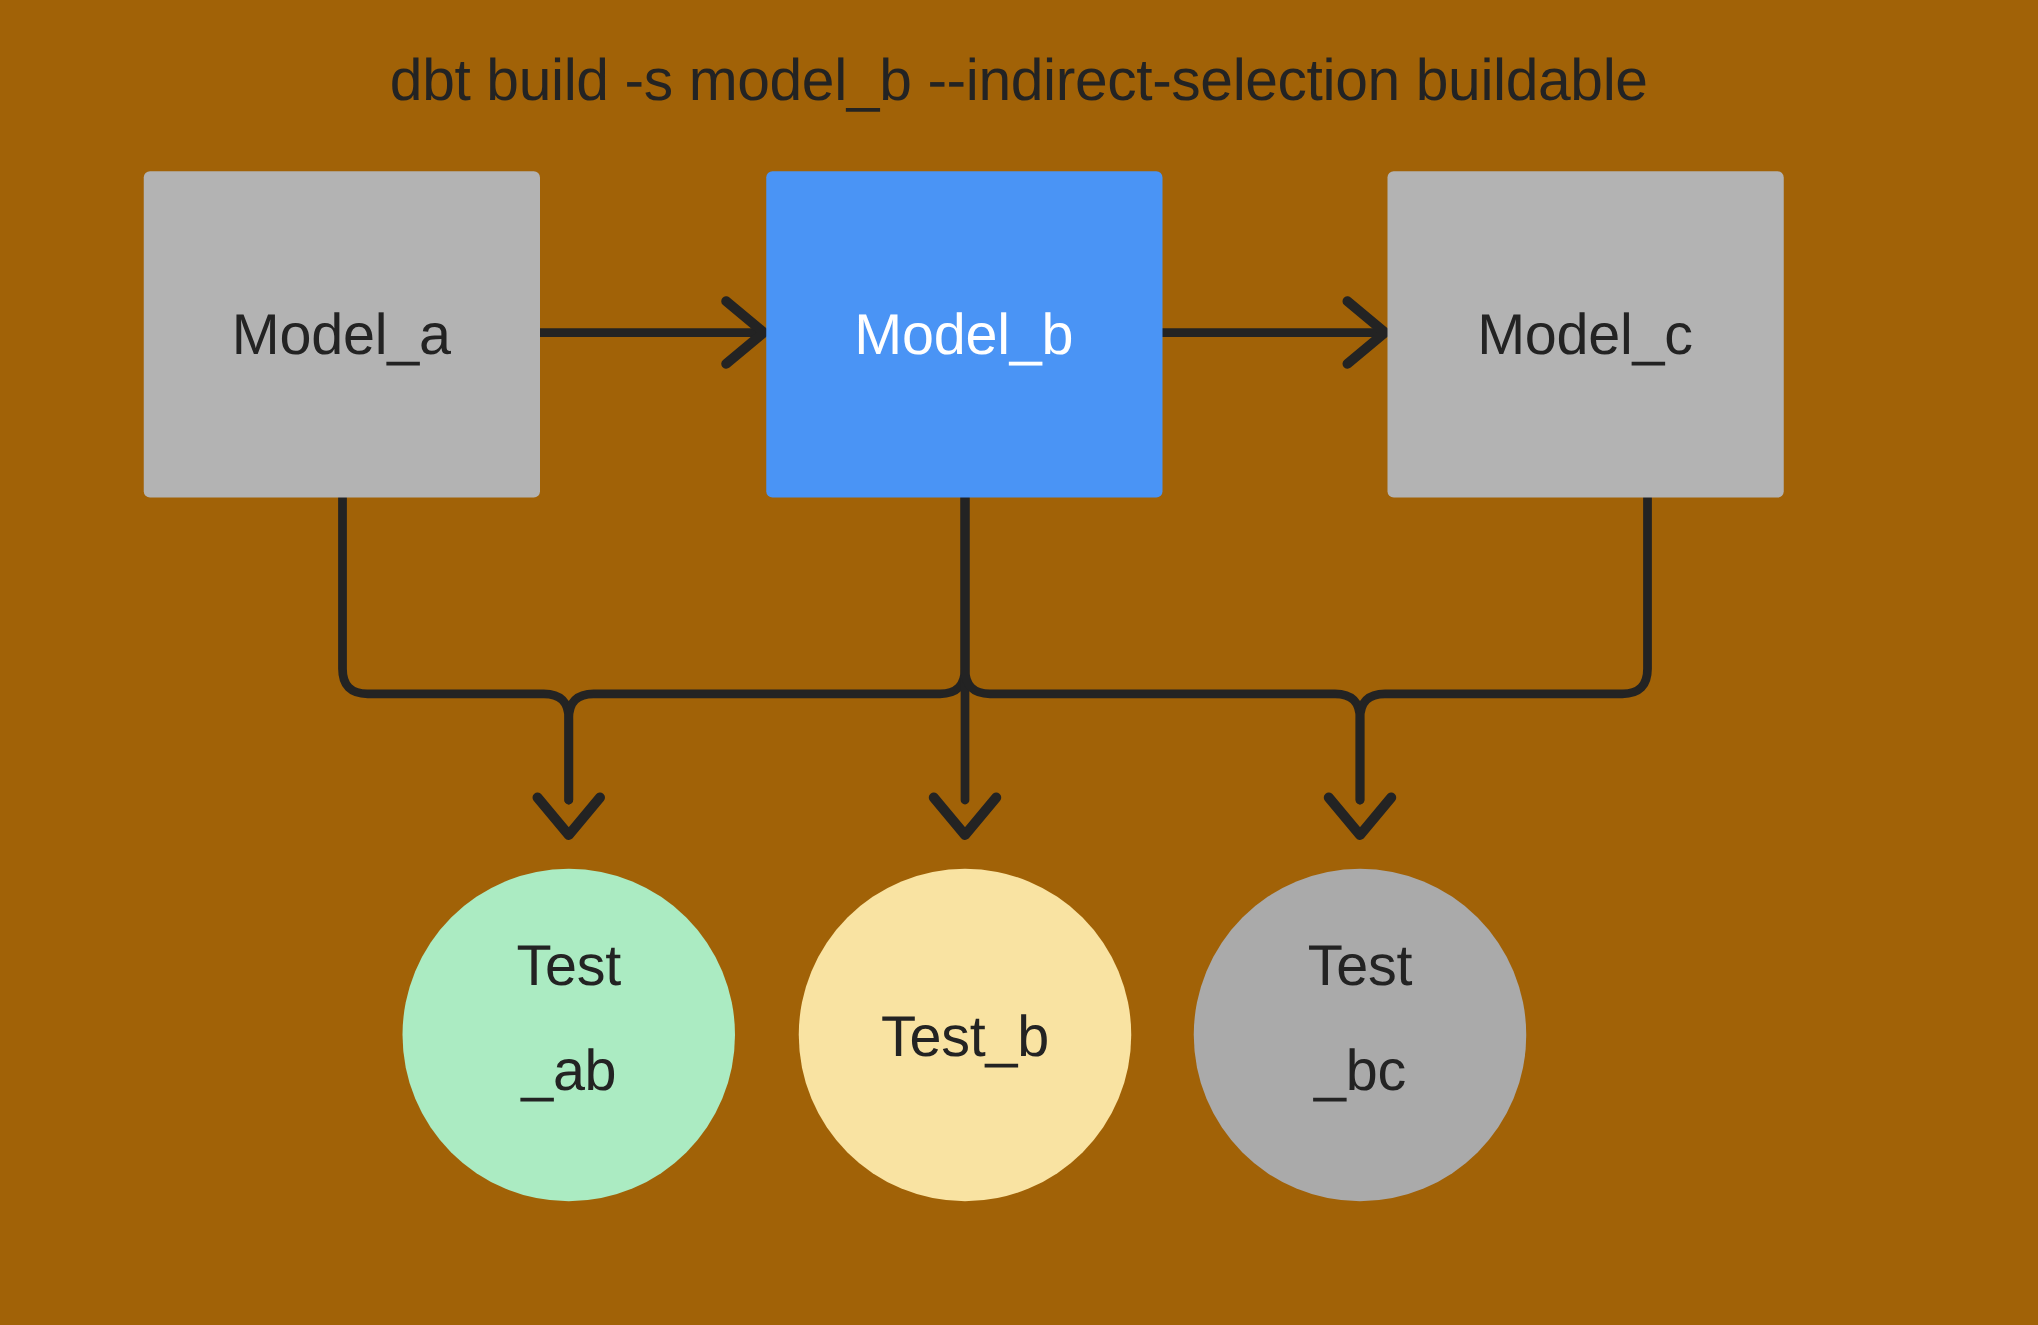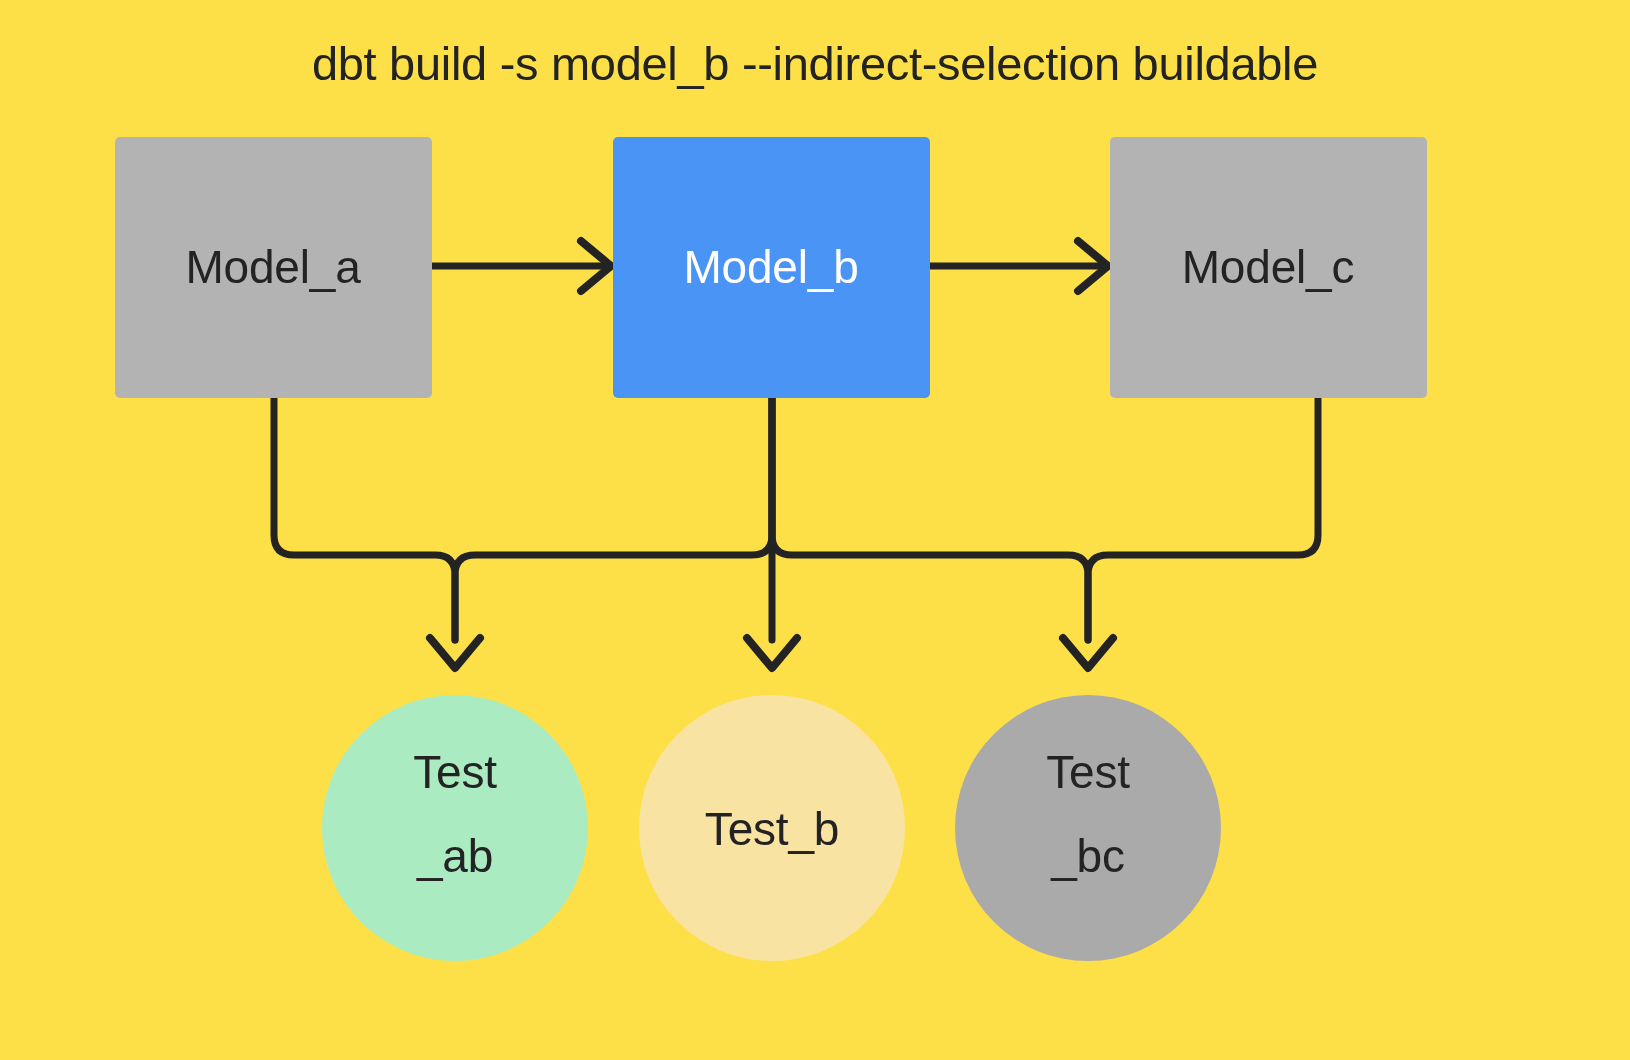--- a/index.html
+++ b/index.html
@@ -4,21 +4,21 @@
 <style>
   html, body {
     margin: 0;
     padding: 0;
     background: #ffffff;
   }
   #canvas {
     position: relative;
     width: 1630px;
     height: 1060px;
-    background: #fde047;
+    background: #a16207;
     overflow: hidden;
     font-family: "Liberation Sans", sans-serif;
   }
   #diagram-svg {
     position: absolute;
     top: 0;
     left: 0;
     width: 1630px;
     height: 1060px;
   }

